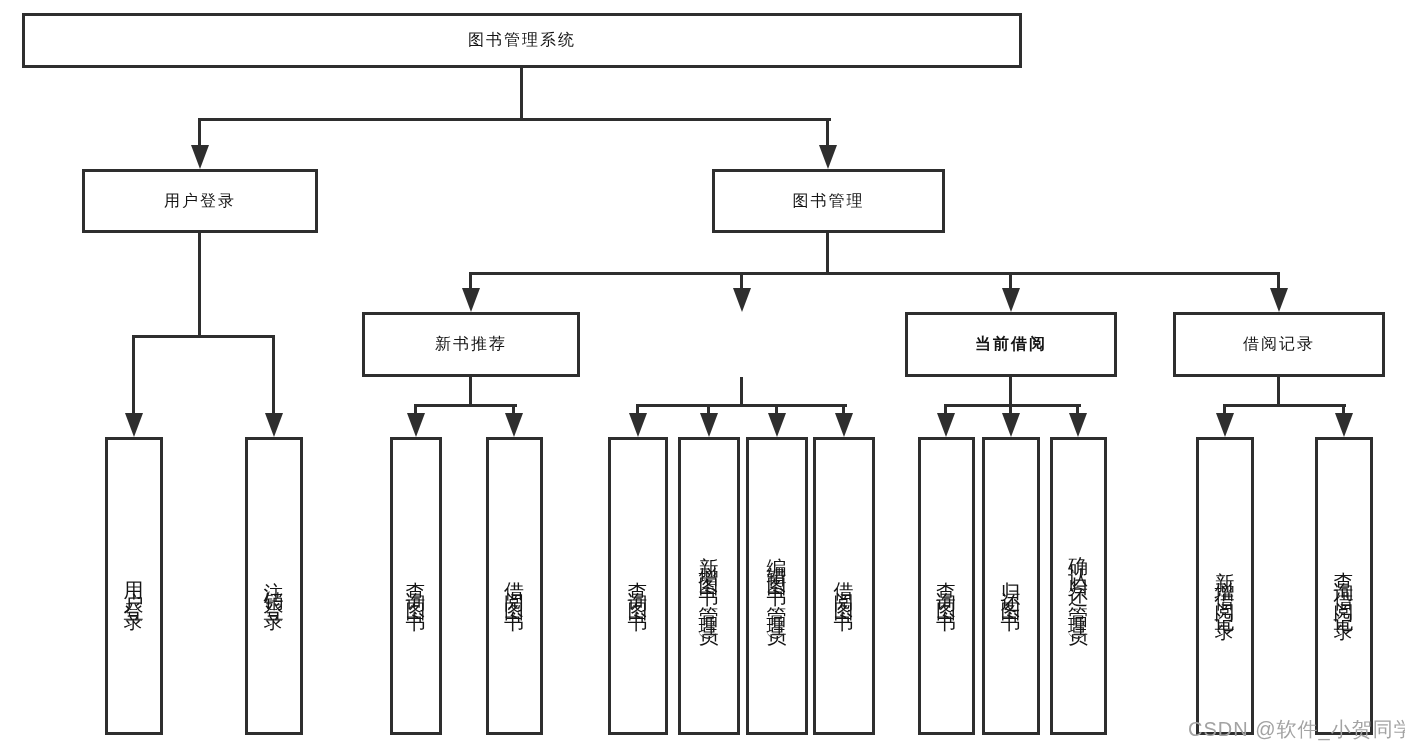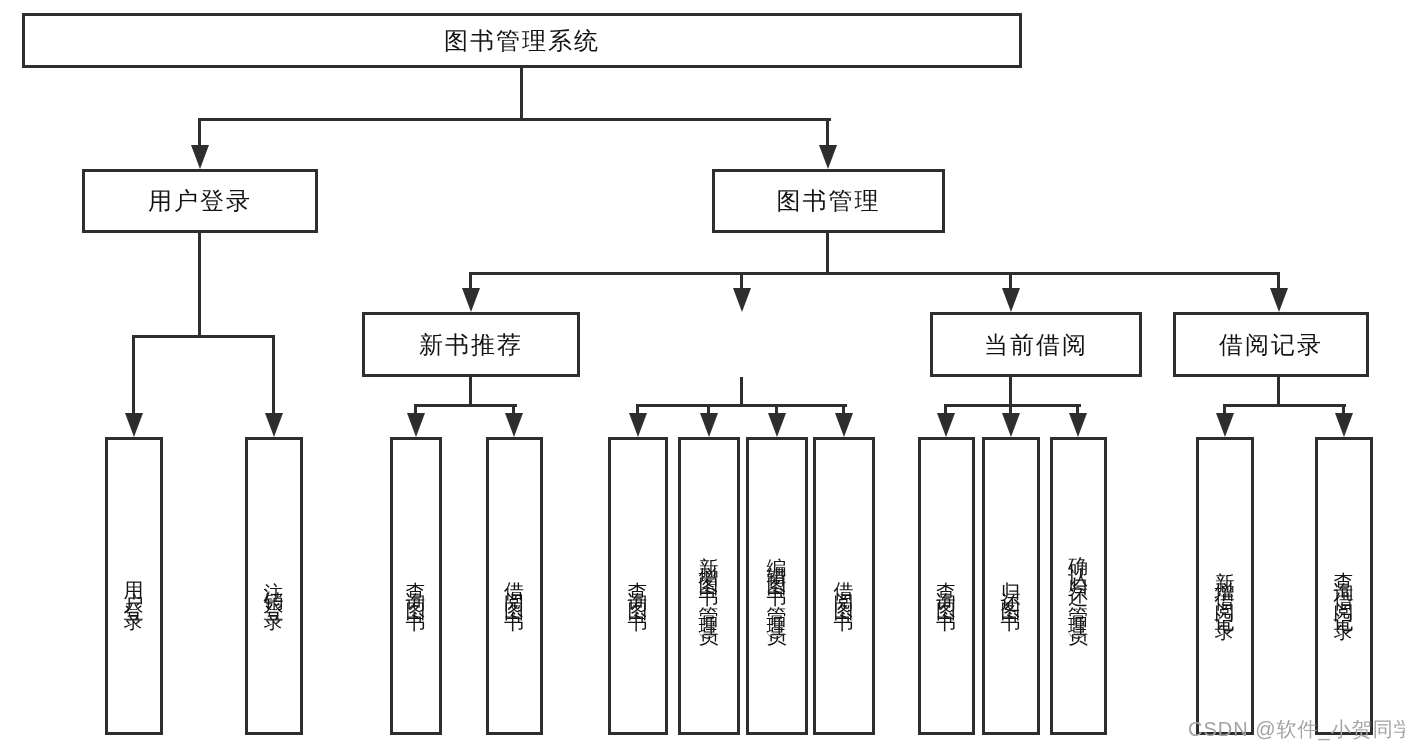--- a/index.html
+++ b/index.html
@@ -13,21 +13,21 @@
     overflow: hidden;
   }
   
   .hbox {
     position: absolute;
     background: #ffffff;
     border: 3px solid #2e2e2e;
     display: flex;
     align-items: center;
     justify-content: center;
-    font-size: 24px;
+    font-size: 16px;
     letter-spacing: 2px;
     color: #141414;
     z-index: 2;
   }
   
   .vbox {
     position: absolute;
     top: 437px;
     height: 298px;
     background: #ffffff;
@@ -86,25 +86,25 @@
 
   <div class="hbox" style="left:712px; top:169px; width:233px; height:64px;">
     <span>图书管理</span>
   </div>
 
   <div class="hbox" style="left:362px; top:312px; width:218px; height:65px;font-family:Liberation Serif, serif;">
     <span>新书推荐</span>
   </div>
 
 
-  <div class="hbox" style="left:930px; top:312px; width:212px; height:65px;">
+  <div class="hbox" style="left:905px; top:312px; width:212px; height:65px;font-weight:bold;">
     <span>当前借阅</span>
   </div>
 
-  <div class="hbox" style="left:1173px; top:312px; width:196px; height:65px;">
+  <div class="hbox" style="left:1173px; top:312px; width:212px; height:65px;">
     <span>借阅记录</span>
   </div>
 
   <div class="vbox" style="left:105px; width:58px;">
     <span class="vt">用户登录</span>
   </div>
   <div class="vbox" style="left:245px; width:58px;">
     <span class="vt">注销登录</span>
   </div>
 

